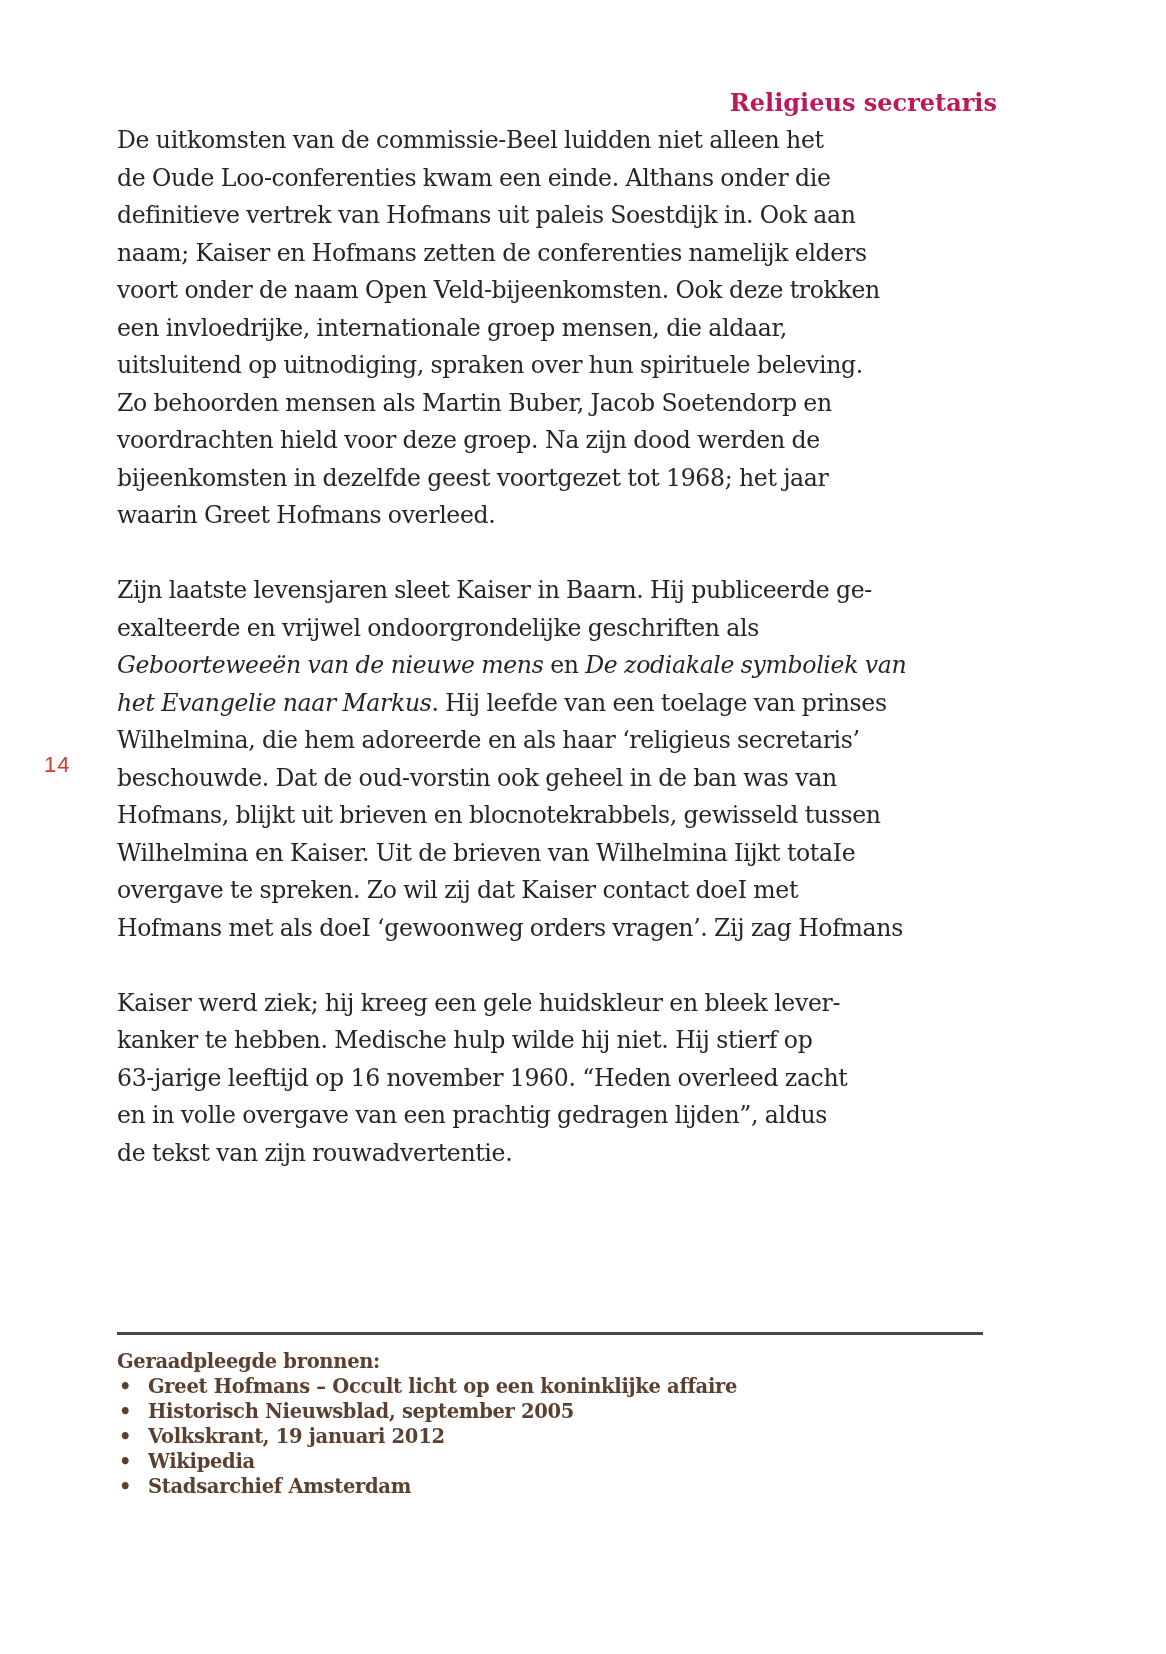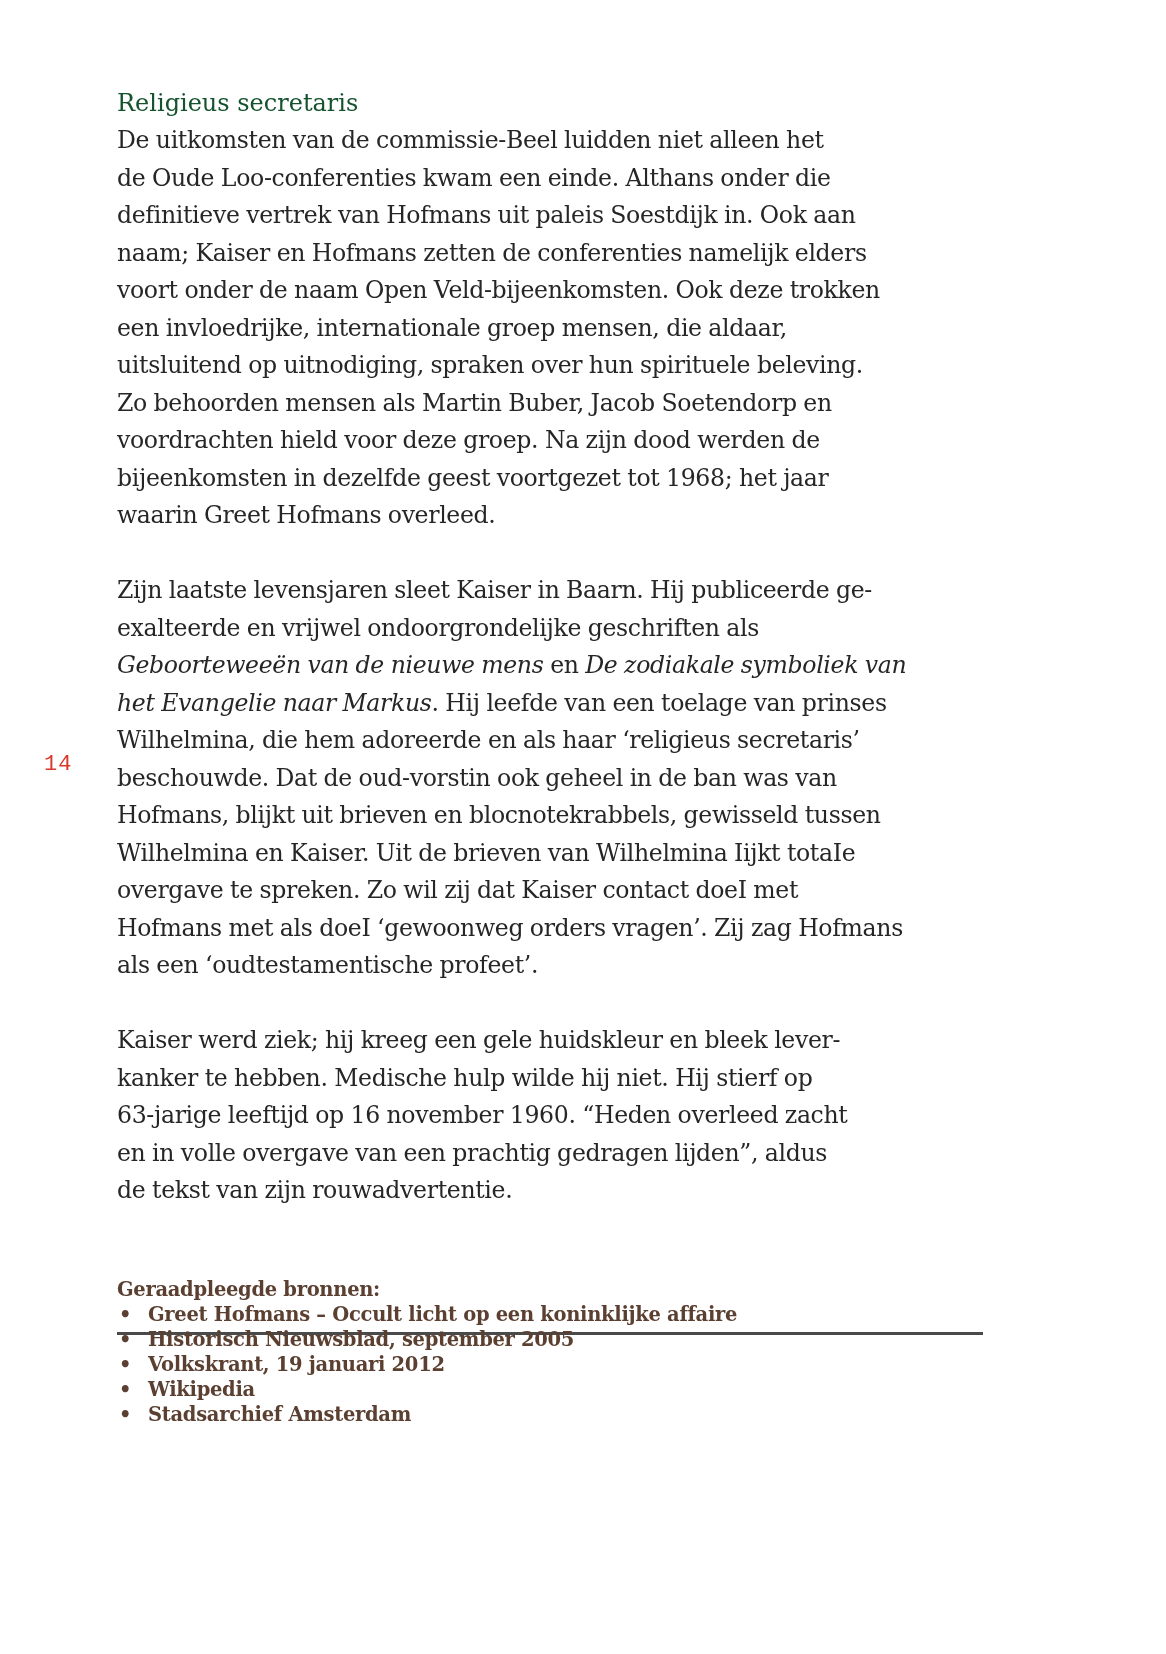--- a/index.html
+++ b/index.html
@@ -1,42 +1,42 @@
 <!DOCTYPE html>
 <html><head>
 <meta charset="utf-8">
 <style>
   html, body { margin:0; padding:0; background:#ffffff; }
   body { width:1166px; height:1654px; position:relative; overflow:hidden; }
   .page { position:absolute; left:0; top:0; width:1166px; height:1654px; }
   .page-number {
     position:absolute; left:44px; top:752px;
-    font-family:Liberation Mono, monospace; font-size:22px; color:#d8392b;
+    font-family:Liberation Sans, sans-serif; font-size:22px; color:#d8392b;
     letter-spacing:1px;
   }
   .content {
     position:absolute; left:117px; top:84px; width:880px;
     font-family:"DejaVu Serif", serif; color:#262626;
   }
   .heading {
-    font-family:"DejaVu Serif", serif; font-weight:normal;
-    font-size:24px; line-height:38px; color:#14532d; margin:0;
+    font-family:"DejaVu Serif", serif; font-weight:bold;
+    font-size:24px; line-height:38px; color:#be185d; margin:0;text-align:right;
   }
   .para {
     font-size:23.6px; line-height:37.5px; margin:0 0 37.5px 0;
     letter-spacing:-0.35px; word-spacing:-0.5px;
   }
   .line { display:block; white-space:nowrap; }
   .line em { font-style:italic; }
   .rule {
     position:absolute; left:117px; top:1332px; width:866px; height:3px;
     background:#4a4a4a;
   }
   .sources {
-    position:absolute; left:117px; top:1277px; width:800px;
+    position:absolute; left:117px; top:1349px; width:800px;
     font-family:"DejaVu Serif", serif; color:#5b4032; font-size:19.5px;
     line-height:25px; font-weight:bold; letter-spacing:-0.3px;
   }
   .sources-title { display:block; }
   .sources ul { list-style:none; margin:0; padding:0; }
   .sources li { position:relative; padding-left:31px; }
   .sources li .bullet {
     position:absolute; left:2px; top:0;
   }
   .sources li .sub { display:block; }
@@ -69,21 +69,20 @@
       <span class="line">Zijn laatste levensjaren sleet Kaiser in Baarn. Hij publiceerde ge-</span>
       <span class="line">exalteerde en vrijwel ondoorgrondelijke geschriften als</span>
       <span class="line"><em>Geboorteweeën van de nieuwe mens</em><span> en </span><em>De zodiakale symboliek van</em></span>
       <span class="line"><em>het Evangelie naar Markus</em><span>. Hij leefde van een toelage van prinses</span></span>
       <span class="line">Wilhelmina, die hem adoreerde en als haar ‘religieus secretaris’</span>
       <span class="line">beschouwde. Dat de oud-vorstin ook geheel in de ban was van</span>
       <span class="line">Hofmans, blijkt uit brieven en blocnotekrabbels, gewisseld tussen</span>
       <span class="line">Wilhelmina en Kaiser. Uit de brieven van Wilhelmina Iijkt totaIe</span>
       <span class="line">overgave te spreken. Zo wil zij dat Kaiser contact doeI met</span>
       <span class="line">Hofmans met als doeI ‘gewoonweg orders vragen’. Zij zag Hofmans</span>
-      <span class="line">als een ‘oudtestamentische profeet’.</span>
     </p>
 
     <p class="para">
       <span class="line">Kaiser werd ziek; hij kreeg een gele huidskleur en bleek lever-</span>
       <span class="line">kanker te hebben. Medische hulp wilde hij niet. Hij stierf op</span>
       <span class="line">63-jarige leeftijd op 16 november 1960. “Heden overleed zacht</span>
       <span class="line">en in volle overgave van een prachtig gedragen lijden”, aldus</span>
       <span class="line">de tekst van zijn rouwadvertentie.</span>
     </p>
   </div>

